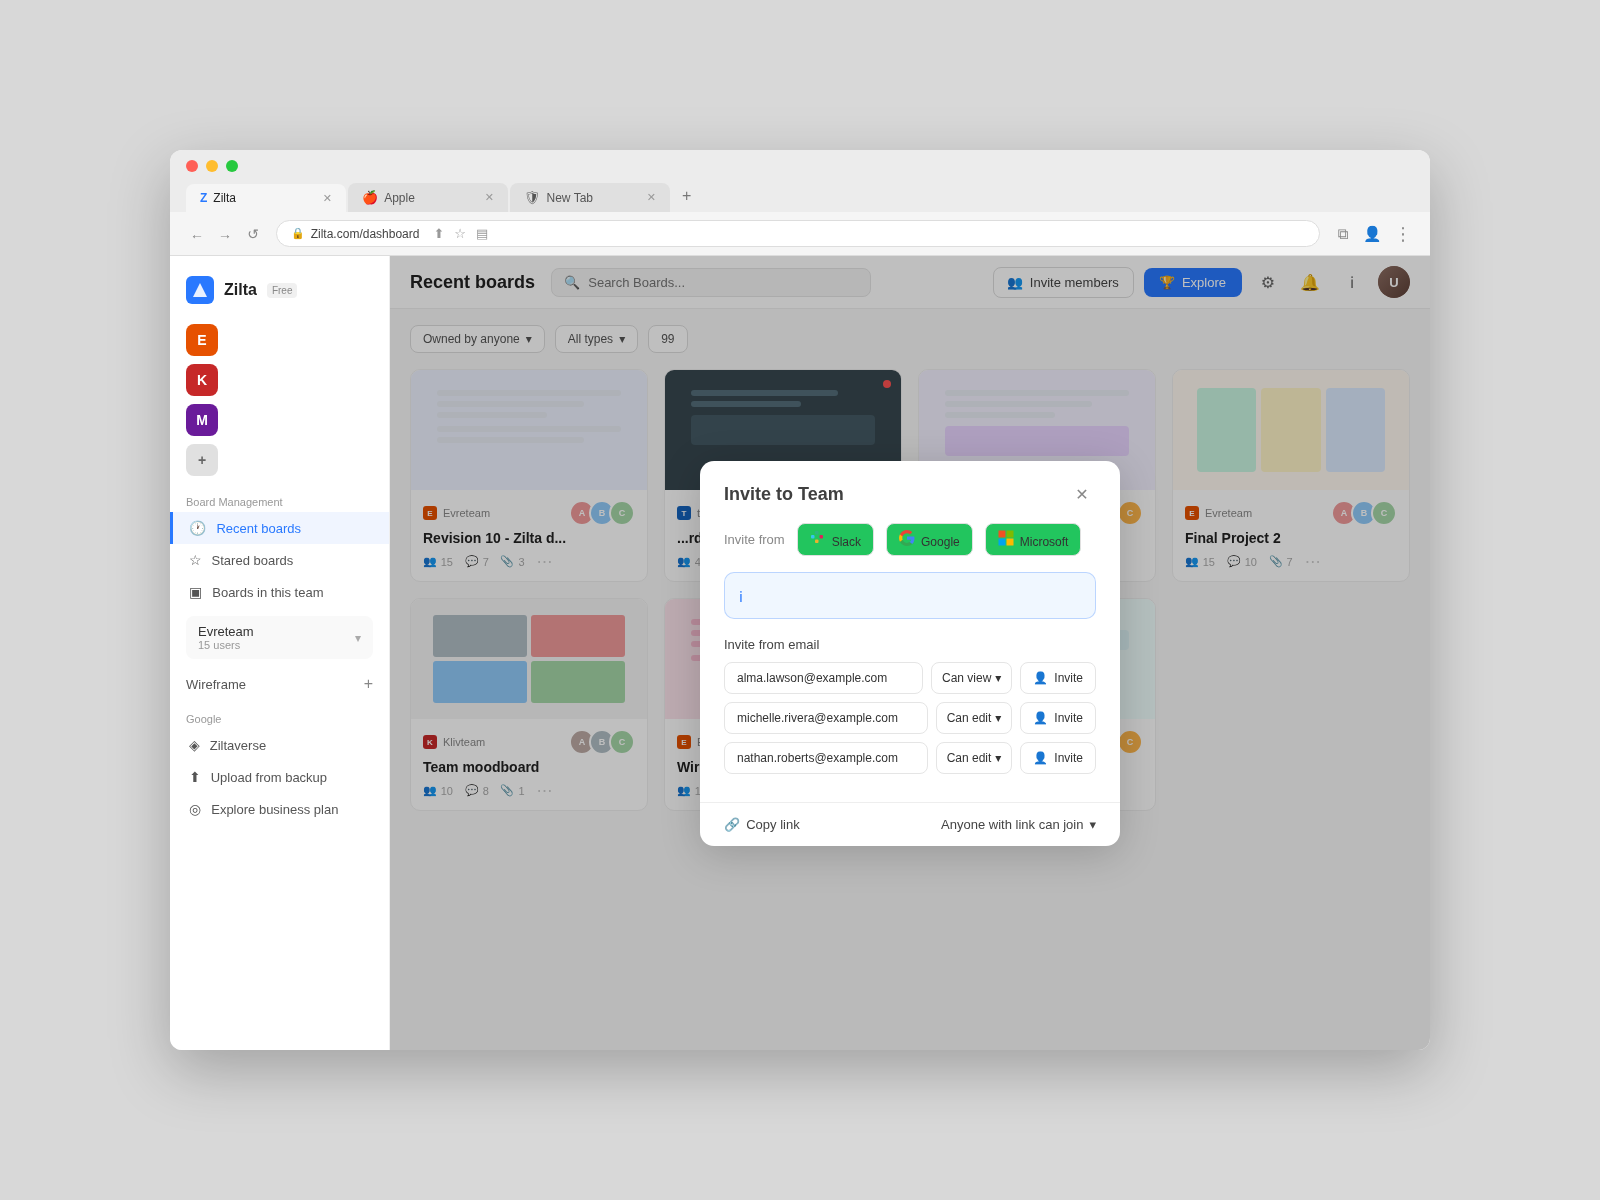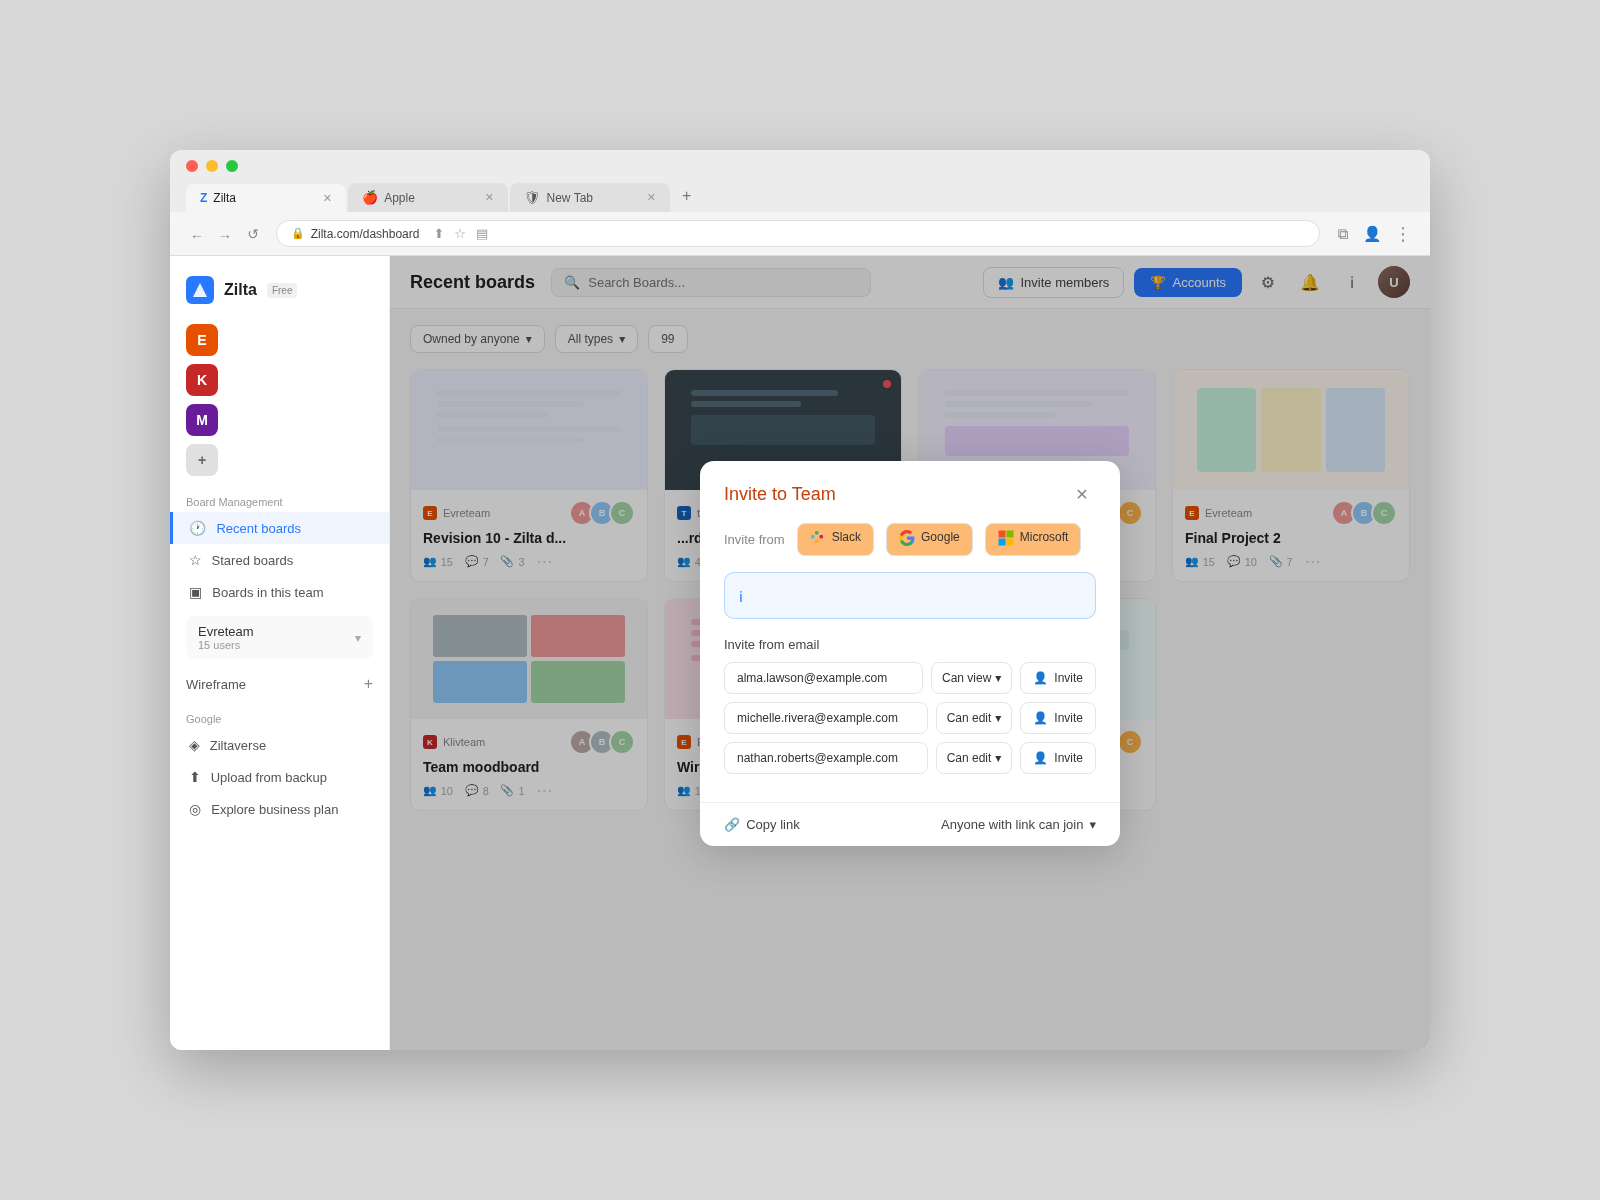--- a/index.html
+++ b/index.html
@@ -338,42 +338,42 @@
       width: 420px;
       box-shadow: 0 8px 40px rgba(0,0,0,0.18);
       overflow: hidden;
     }
     .modal-header {
       display: flex;
       align-items: center;
       justify-content: space-between;
       padding: 20px 24px 14px;
     }
-    .modal-title { font-size: 18px; font-weight: 400; color: #c2410c; }
+    .modal-title { font-size: 18px; font-weight: 700; color: #404040; }
     .modal-close {
       width: 28px; height: 28px;
       border-radius: 50%;
       display: flex; align-items: center; justify-content: center;
       color: #888; font-size: 16px; cursor: pointer;
     }
     .modal-body { padding: 0 24px 20px; }
     .invite-from-row {
       display: flex; align-items: center; gap: 12px;
       margin-bottom: 16px;
     }
     .invite-from-label { font-size: 13px; color: #888; }
     .invite-provider-btn {
-      display: flex; align-items: flex-start; gap: 6px;
+      display: flex; align-items: flex-end; gap: 6px;
       padding: 6px 12px;
       border: 1px solid #e0e0e0;
       border-radius: 8px;
       font-size: 12px;
       color: #333;
       cursor: pointer;
-      background: #fdba74;
+      background: #22c55e;
     }
     .info-box {
       background: #f0f7ff;
       border: 1.5px solid #2979ff44;
       border-radius: 10px;
       padding: 12px 14px;
       display: flex;
       align-items: flex-start;
       gap: 10px;
       margin-bottom: 18px;
@@ -601,21 +601,21 @@
           <span class="search-icon">🔍</span>
           <input class="search-input" type="text" placeholder="Search Boards..." style="">
         </div>
         <div class="header-actions">
           <button class="invite-btn">
             <span>👥</span>
             <span>Invite members</span>
           </button>
           <button class="upgrade-btn">
             <span>🏆</span>
-            <span>Accounts</span>
+            <span>Explore</span>
           </button>
           <div class="header-icon-btn">⚙</div>
           <div class="header-icon-btn">🔔</div>
           <div class="header-icon-btn">ℹ</div>
           <div class="user-avatar">
             <div style="width:100%;height:100%;background:linear-gradient(135deg,#8d6e63,#5d4037);border-radius:50%;display:flex;align-items:center;justify-content:center;color:#fff;font-size:13px;font-weight:bold;">U</div>
           </div>
         </div>
       </div>
 

